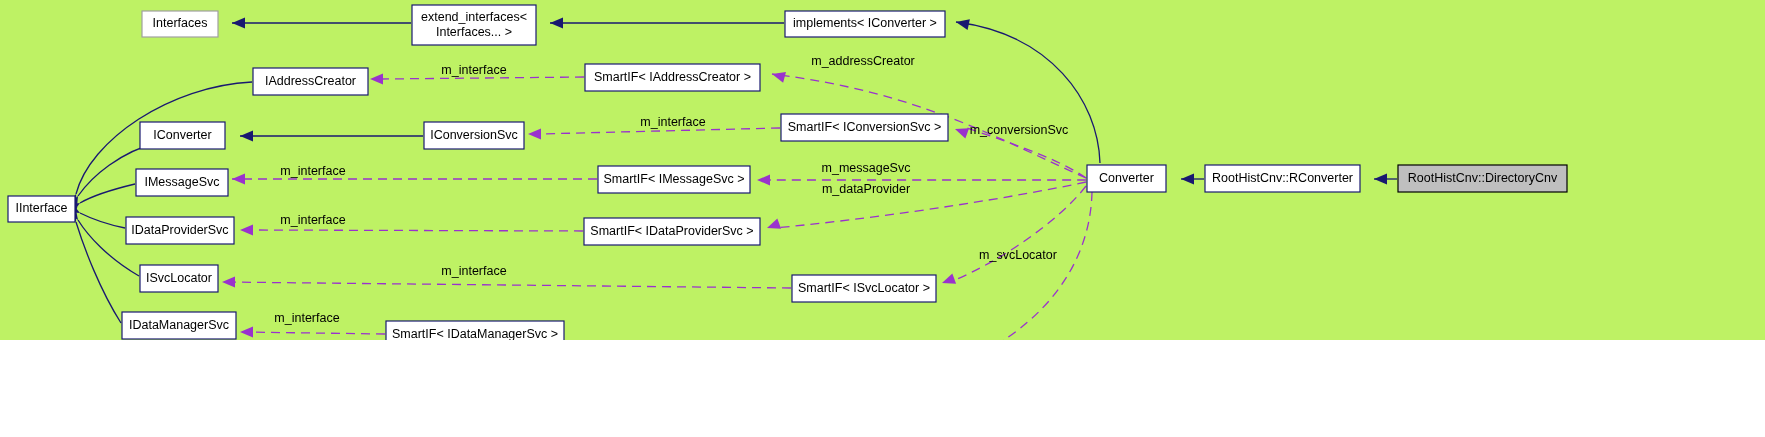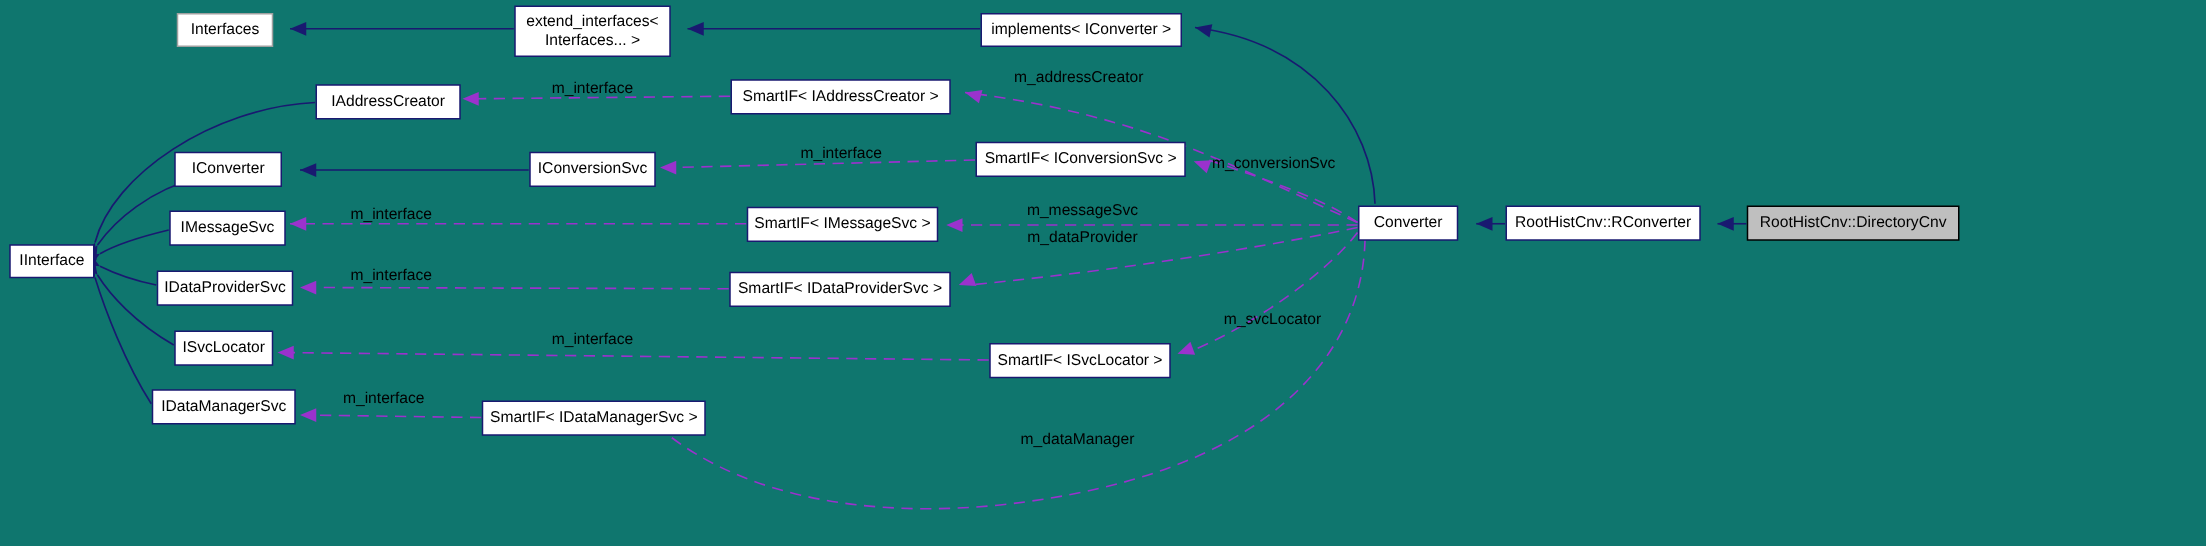--- a/index.html
+++ b/index.html
@@ -3,22 +3,22 @@
 <meta charset="utf-8">
 <style>
   html, body {
     margin: 0;
     padding: 0;
     background: #ffffff;
   }
   #diagram-root {
     position: relative;
     width: 1765px;
-    height: 437px;
-    background: #0f766e;
+    height: 340px;
+    background: #bef264;
     font-family: "Liberation Sans", sans-serif;
     overflow: hidden;
   }
   svg#graph {
     position: absolute;
     left: 0;
     top: 0;
     width: 1765px;
     height: 437px;
     display: block;

